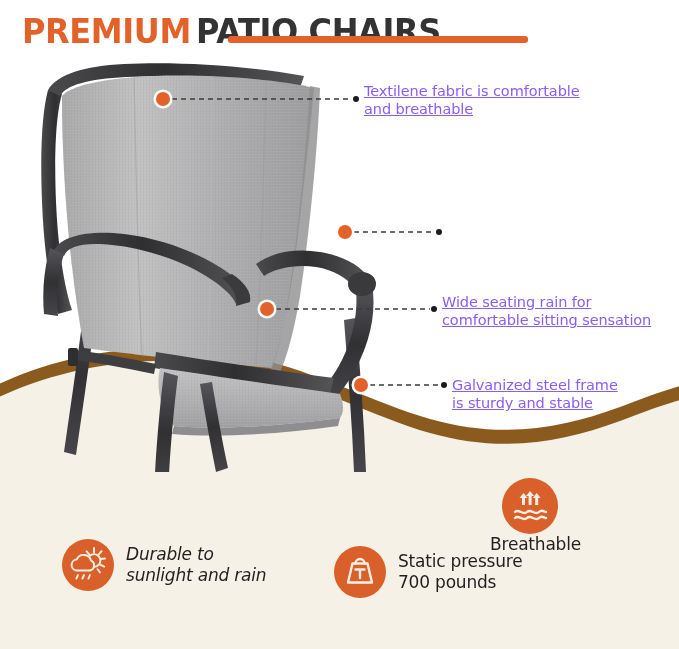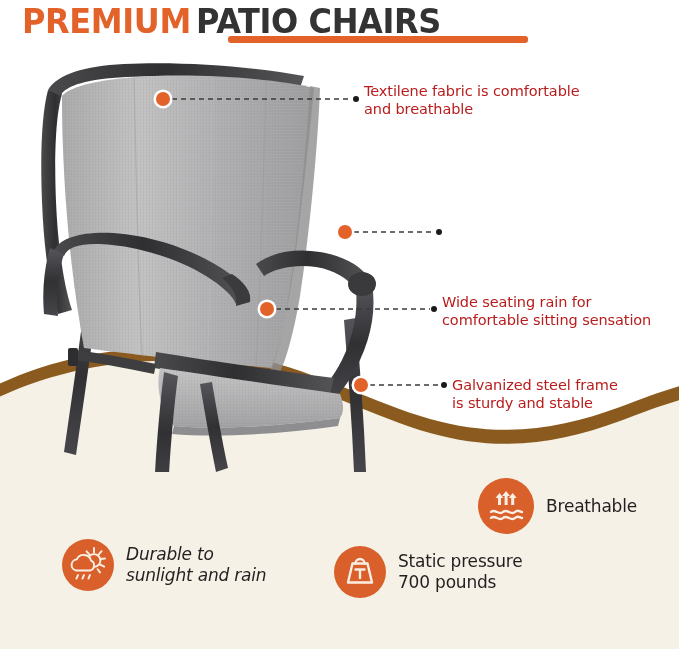--- a/index.html
+++ b/index.html
@@ -10,21 +10,21 @@
     overflow:hidden;
     position:relative;
   }
   #stage{position:absolute;inset:0;width:679px;height:649px;overflow:hidden;background:#fff;}
 
   
   #bg-art{position:absolute;left:0;top:0;width:679px;height:649px;}
 
   
   .title-wrap{
-    position:absolute;left:22px;top:2px;width:640px;height:46px;
+    position:absolute;left:22px;top:12px;width:640px;height:46px;
     white-space:nowrap;
   }
   .title-text{
     font-family:"DejaVu Sans", sans-serif;
     font-weight:bold;
     font-size:33px;
     letter-spacing:-0.4px;
     line-height:40px;
     display:inline-block;
     transform:scaleX(0.97);
@@ -39,23 +39,24 @@
 
   
   #chair{position:absolute;left:14px;top:52px;width:400px;height:420px;}
 
   
   .callout{
     position:absolute;
     font-family:"DejaVu Sans", sans-serif;
     font-size:14.5px;
     line-height:18px;
-    color:#b91c1c;
+    color:#8b5cf6;
     white-space:pre-line;
     letter-spacing:-0.1px;
+    text-decoration:underline;
   }
   .callout-1{left:364px;top:82px;}
   .callout-2{left:447px;top:213px;}
   .callout-3{left:442px;top:293px;}
   .callout-4{left:452px;top:368px;margin-top:8px;}
 
   
   #leaders{position:absolute;left:0;top:0;width:679px;height:649px;}
 
   
@@ -67,21 +68,21 @@
   }
   .badge-label{
     margin-left:12px;
     font-family:"DejaVu Sans", sans-serif;
     font-size:17px;
     line-height:21px;
     color:#231f20;
     white-space:pre-line;
     letter-spacing:-0.2px;
   }
-  .badge-breathable{left:478px;top:478px;}
+  .badge-breathable{left:478px;top:478px;flex-direction:column;}
   .badge-breathable .badge-circle{width:56px;height:56px;flex-basis:56px;}
   .badge-durable{left:62px;top:539px;font-style:italic;}
   .badge-static{left:334px;top:546px;}
   .badge-icon-svg{position:absolute;left:0;top:0;width:100%;height:100%;}
 </style>
 </head>
 <body>
 
 <div id="stage">
 

